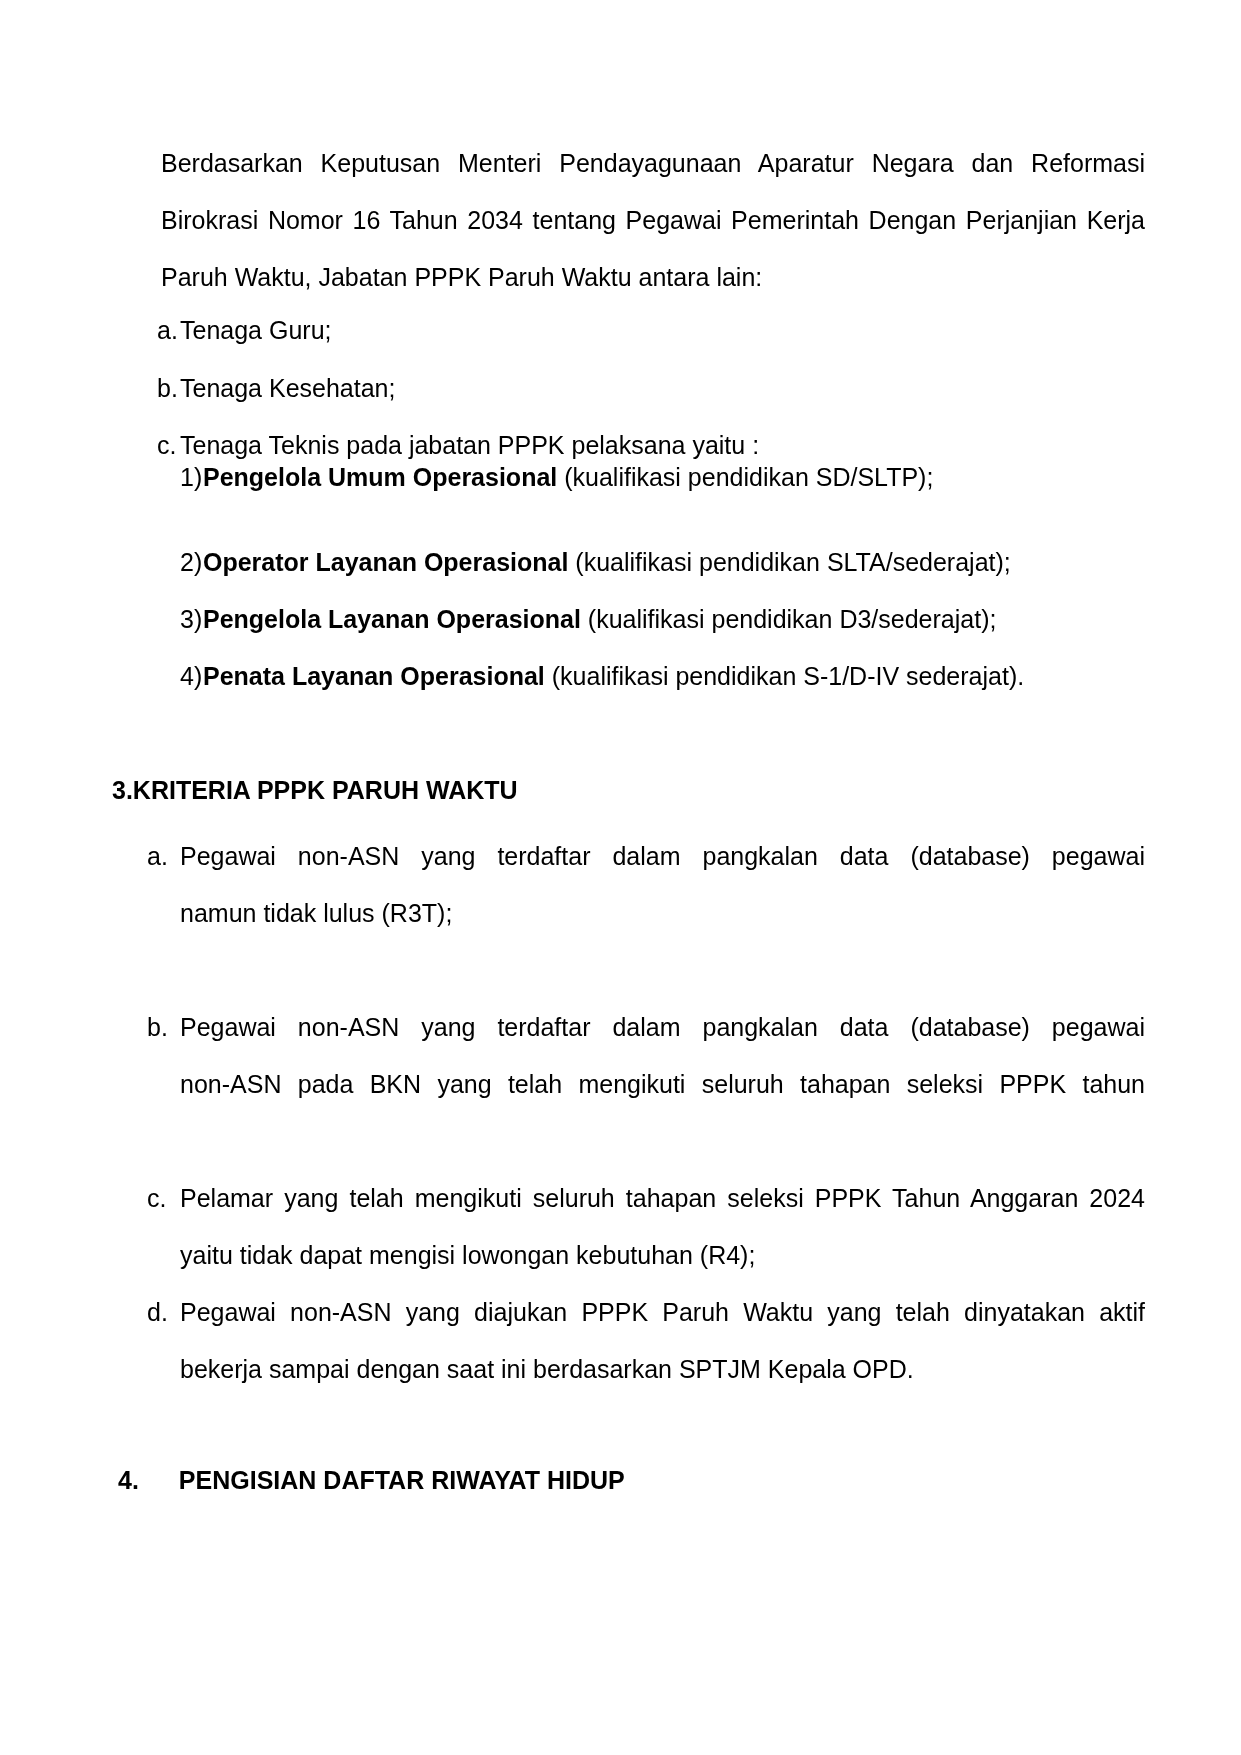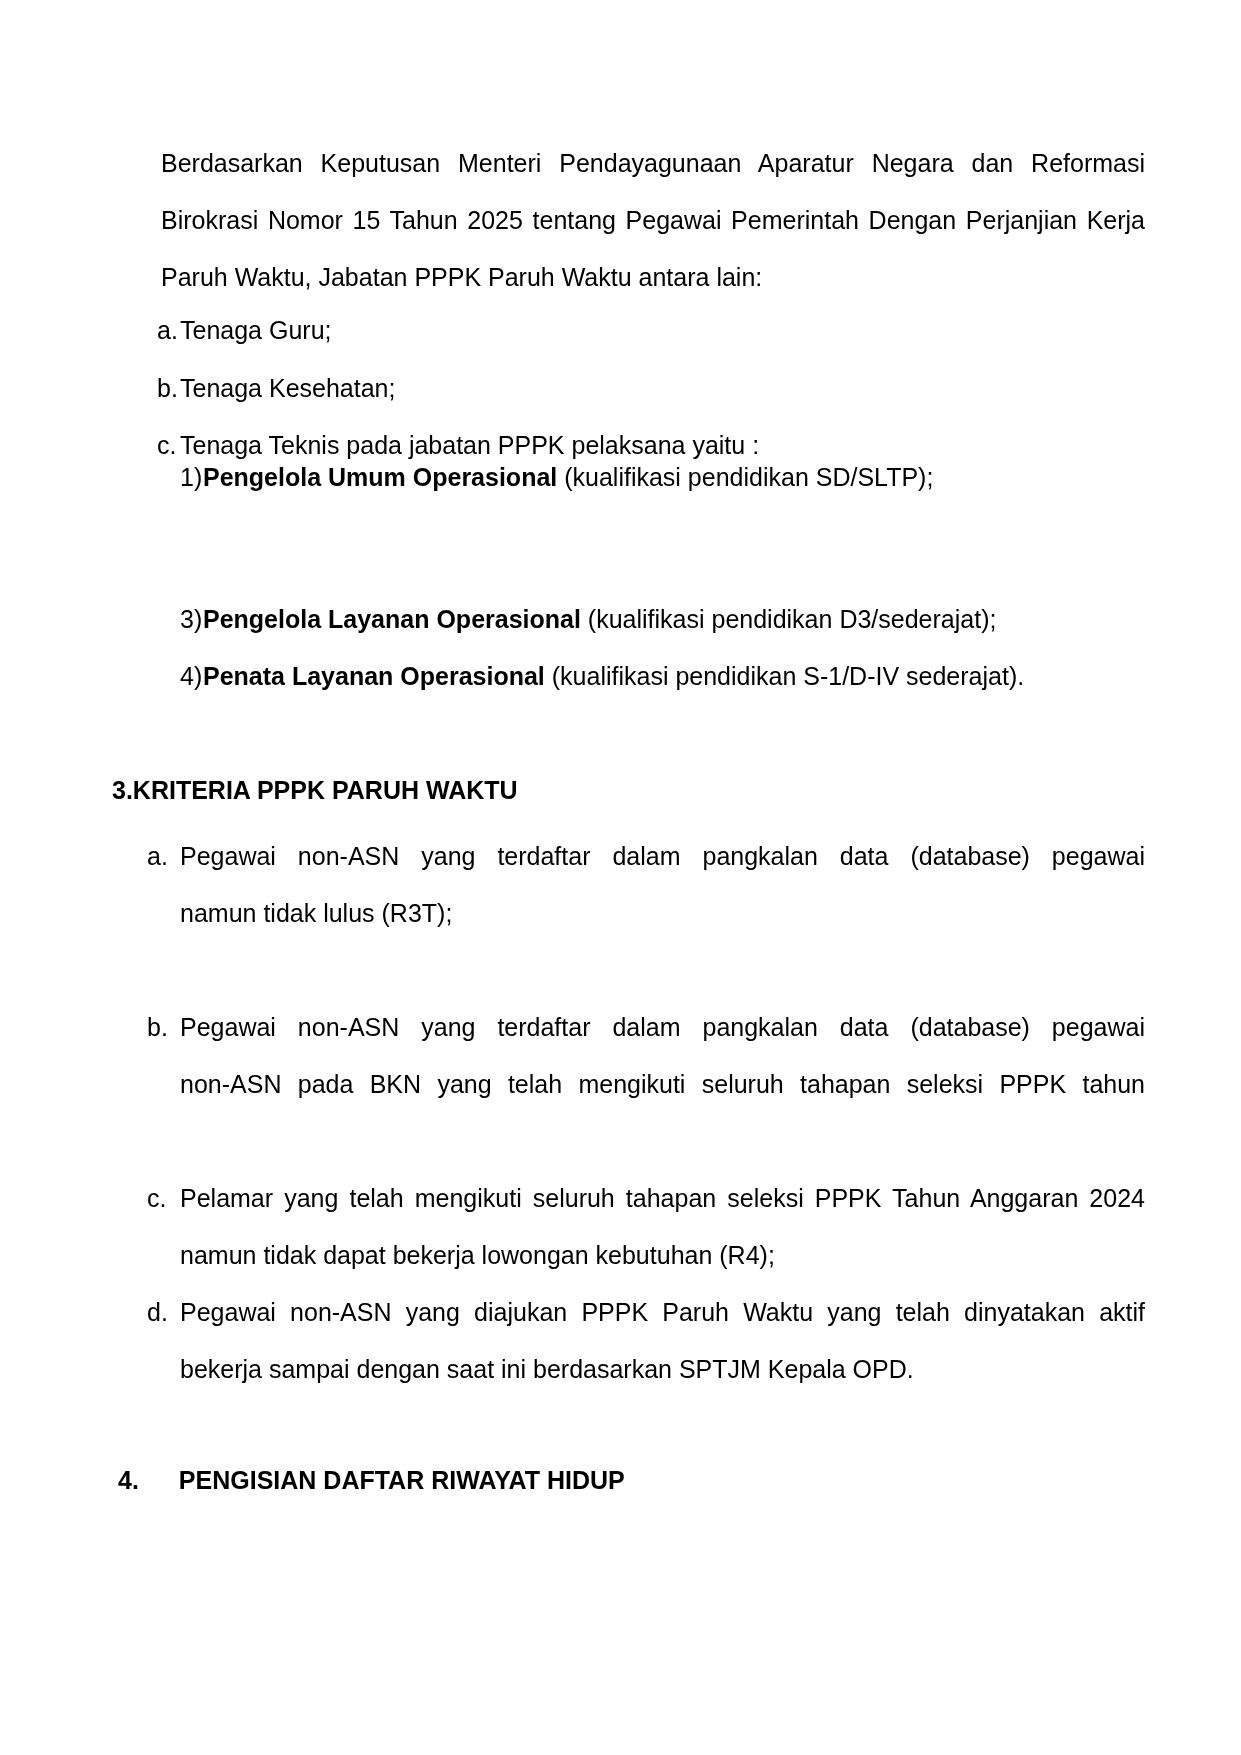--- a/index.html
+++ b/index.html
@@ -33,39 +33,42 @@
   .crit-a { top:828px; } .crit-b { top:999px; }
   .crit-c { top:1170px; } .crit-d { top:1284px; }
 </style>
 </head>
 <body>
 
 <div class="page">
 
   <div class="blk intro">
     <div class="ln j">Berdasarkan Keputusan Menteri Pendayagunaan Aparatur Negara dan Reformasi</div>
-    <div class="ln j">Birokrasi Nomor 15 Tahun 2025 tentang Pegawai Pemerintah Dengan Perjanjian Kerja</div>
+    <div class="ln j">Birokrasi Nomor 16 Tahun 2034 tentang Pegawai Pemerintah Dengan Perjanjian Kerja</div>
     <div class="ln">Paruh Waktu, Jabatan PPPK Paruh Waktu antara lain:</div>
   </div>
 
   <div class="li job-a">
     <span class="marker">a.</span>
     <span class="txt">Tenaga Guru;</span>
   </div>
   <div class="li job-b">
     <span class="marker">b.</span>
     <span class="txt">Tenaga Kesehatan;</span>
   </div>
   <div class="li job-c">
     <span class="marker">c.</span>
     <span class="txt">Tenaga Teknis pada jabatan PPPK pelaksana yaitu :</span>
   </div>
 
   <div class="role role-1">
     <span class="marker">1)</span><b>Pengelola Umum Operasional</b><span> (kualifikasi pendidikan SD/SLTP);</span>
+  </div>
+  <div class="role role-2">
+    <span class="marker">2)</span><b>Operator Layanan Operasional</b><span> (kualifikasi pendidikan SLTA/sederajat);</span>
   </div>
   <div class="role role-3">
     <span class="marker">3)</span><b>Pengelola Layanan Operasional</b><span> (kualifikasi pendidikan D3/sederajat);</span>
   </div>
   <div class="role role-4">
     <span class="marker">4)</span><b>Penata Layanan Operasional</b><span> (kualifikasi pendidikan S-1/D-IV sederajat).</span>
   </div>
 
   <div class="heading h3">
     <span class="h-num">3.</span><span class="h-title">KRITERIA PPPK PARUH WAKTU</span>
@@ -77,21 +80,21 @@
     <div class="ln">namun tidak lulus (R3T);</div>
   </div>
   <div class="crit crit-b">
     <span class="marker">b.</span>
     <div class="ln j">Pegawai non-ASN yang terdaftar dalam pangkalan data (database) pegawai</div>
     <div class="ln j">non-ASN pada BKN yang telah mengikuti seluruh tahapan seleksi PPPK tahun</div>
   </div>
   <div class="crit crit-c">
     <span class="marker">c.</span>
     <div class="ln j">Pelamar yang telah mengikuti seluruh tahapan seleksi PPPK Tahun Anggaran 2024</div>
-    <div class="ln">namun tidak dapat bekerja lowongan kebutuhan (R4);</div>
+    <div class="ln">yaitu tidak dapat mengisi lowongan kebutuhan (R4);</div>
   </div>
   <div class="crit crit-d">
     <span class="marker">d.</span>
     <div class="ln j">Pegawai non-ASN yang diajukan PPPK Paruh Waktu yang telah dinyatakan aktif</div>
     <div class="ln">bekerja sampai dengan saat ini berdasarkan SPTJM Kepala OPD.</div>
   </div>
 
   <div class="heading h4">
     <span class="h-num">4.</span><span class="h-title">PENGISIAN DAFTAR RIWAYAT HIDUP</span>
   </div>

